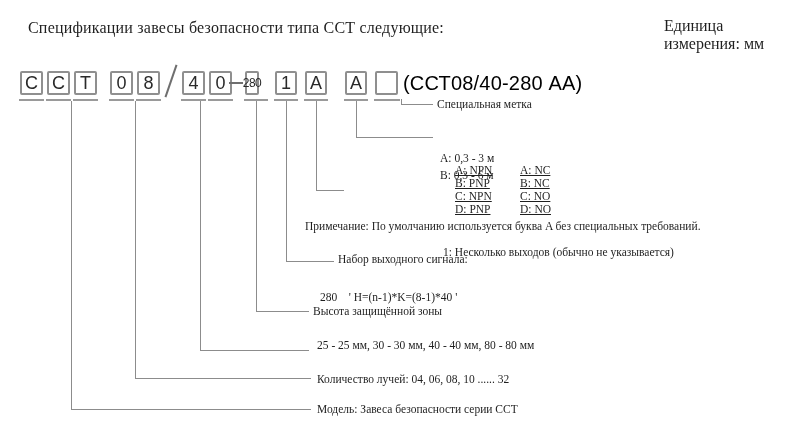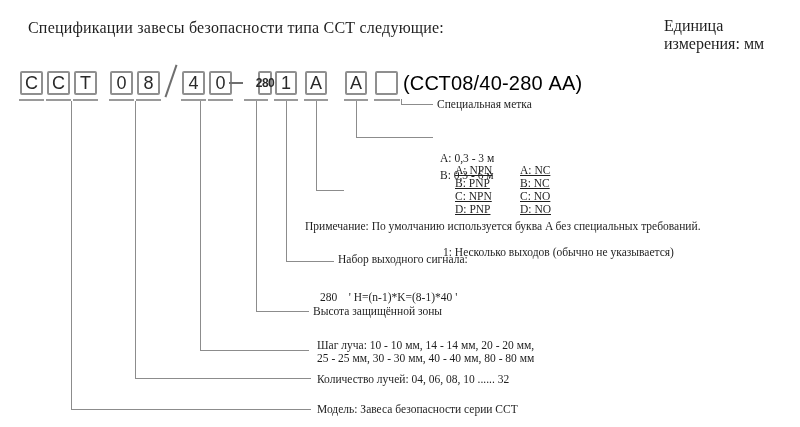--- a/index.html
+++ b/index.html
@@ -43,21 +43,21 @@
   <div class="abs title" style="left:28px;top:19px;">Спецификации завесы безопасности типа ССТ следующие:</div>
   <div class="abs unit" style="left:664px;top:17px;">Единица измерения: мм</div>
 
   <div class="code-box" style="left:20px;width:23px;">C</div>
   <div class="code-box" style="left:47px;width:23px;">C</div>
   <div class="code-box" style="left:74px;width:23px;">T</div>
   <div class="code-box" style="left:110px;width:23px;">0</div>
   <div class="code-box" style="left:137px;width:23px;">8</div>
   <div class="code-box" style="left:182px;width:23px;">4</div>
   <div class="code-box" style="left:209px;width:23px;">0</div>
-  <div class="code-box small" style="left:258px;width:14px;font-weight:bold;">280</div>
+  <div class="code-box small" style="left:245px;width:14px;">280</div>
   <div class="code-box" style="left:275px;width:22px;">1</div>
   <div class="code-box" style="left:305px;width:22px;">A</div>
   <div class="code-box" style="left:345px;width:22px;">A</div>
   <div class="code-box" style="left:375px;width:23px;"></div>
 
   <div class="slash-sep" style="left:170px;top:64px;height:34px;"></div>
   <div class="dash-sep" style="left:229px;width:14px;"></div>
 
   <div class="abs example" style="left:403px;top:72px;">(ССТ08/40-280 АА)</div>
 
@@ -122,21 +122,20 @@
 
   <div class="abs lbl" style="left:338px;top:253px;">Набор выходного сигнала:</div>
   <div class="abs lbl lines-14" style="left:443px;top:245px;">
     <div>1: Несколько выходов (обычно не указывается)</div>
   </div>
 
   <div class="abs lbl formula" style="left:320px;top:291px;">280    ' H=(n-1)*K=(8-1)*40 '</div>
   <div class="abs lbl" style="left:313px;top:305px;">Высота защищённой зоны</div>
 
   <div class="abs lbl lines-13" style="left:317px;top:339px;">
-    <div>Шаг луча: 10 - 10 мм, 14 - 14 мм, 20 - 20 мм,</div>
     <div>25 - 25 мм, 30 - 30 мм, 40 - 40 мм, 80 - 80 мм</div>
   </div>
 
   <div class="abs lbl" style="left:317px;top:373px;">Количество лучей: 04, 06, 08, 10 ...... 32</div>
 
   <div class="abs lbl" style="left:317px;top:403px;">Модель: Завеса безопасности серии ССТ</div>
 
 </div>
 
 </body></html>

